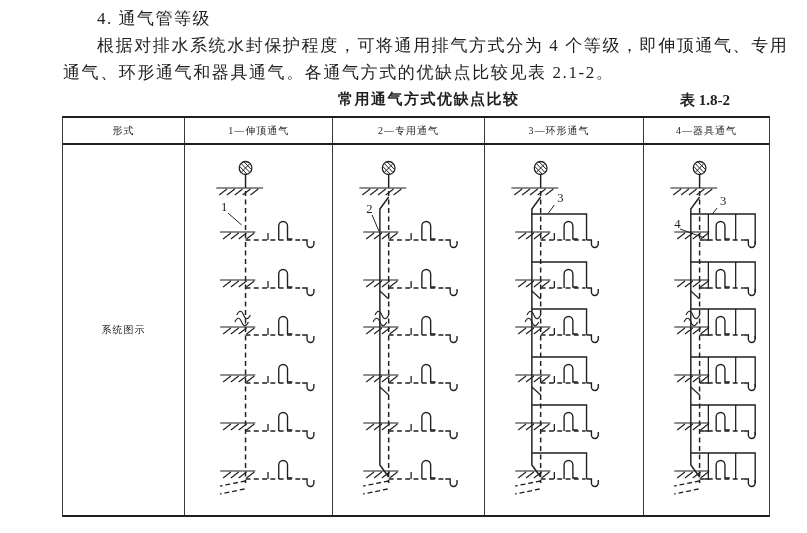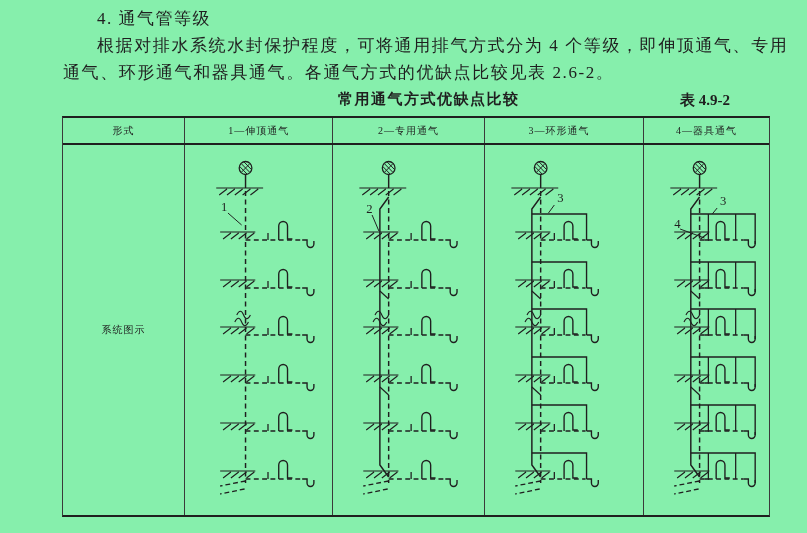--- a/index.html
+++ b/index.html
@@ -1,19 +1,19 @@
 <!DOCTYPE html>
 <html><head>
 <meta charset="utf-8">
 <style>
   html,body{margin:0;padding:0;background:#e8e8e8;}
   .page{
     position:relative;
     width:807px;height:533px;
-    background:#86efac;
+    background:#ffffff;
     font-family:"Liberation Serif", serif;
     color:#1f1f1f;
     overflow:hidden;
   }
   .heading{
     position:absolute;left:97px;top:7px;
     font-size:17px;letter-spacing:1.5px;white-space:nowrap;
   }
   .para{position:absolute;font-size:17px;letter-spacing:1.6px;white-space:nowrap;}
   .para.l1{left:97px;top:34px;}
@@ -51,24 +51,24 @@
   .diagram-cell svg{display:block;}
   svg text{font-family:"Liberation Serif", serif;font-size:13px;fill:#1f1f1f;}
 </style>
 </head>
 <body>
 
 <div class="page">
 
   <div class="heading">4. 通气管等级</div>
   <div class="para l1">根据对排水系统水封保护程度，可将通用排气方式分为 4 个等级，即伸顶通气、专用</div>
-  <div class="para l2">通气、环形通气和器具通气。各通气方式的优缺点比较见表 2.6-2。</div>
+  <div class="para l2">通气、环形通气和器具通气。各通气方式的优缺点比较见表 2.1-2。</div>
 
   <div class="tbl-title">常用通气方式优缺点比较</div>
-  <div class="tbl-number">表 4.9-2</div>
+  <div class="tbl-number">表 1.8-2</div>
 
   <div class="vent-table">
     <div class="hdr-row">
       <div class="hdr-cell c0">形式</div>
       <div class="hdr-cell c1 bord">1—伸顶通气</div>
       <div class="hdr-cell c2 bord">2—专用通气</div>
       <div class="hdr-cell c3 bord">3—环形通气</div>
       <div class="hdr-cell c4 bord">4—器具通气</div>
     </div>
     <div class="body-row">

